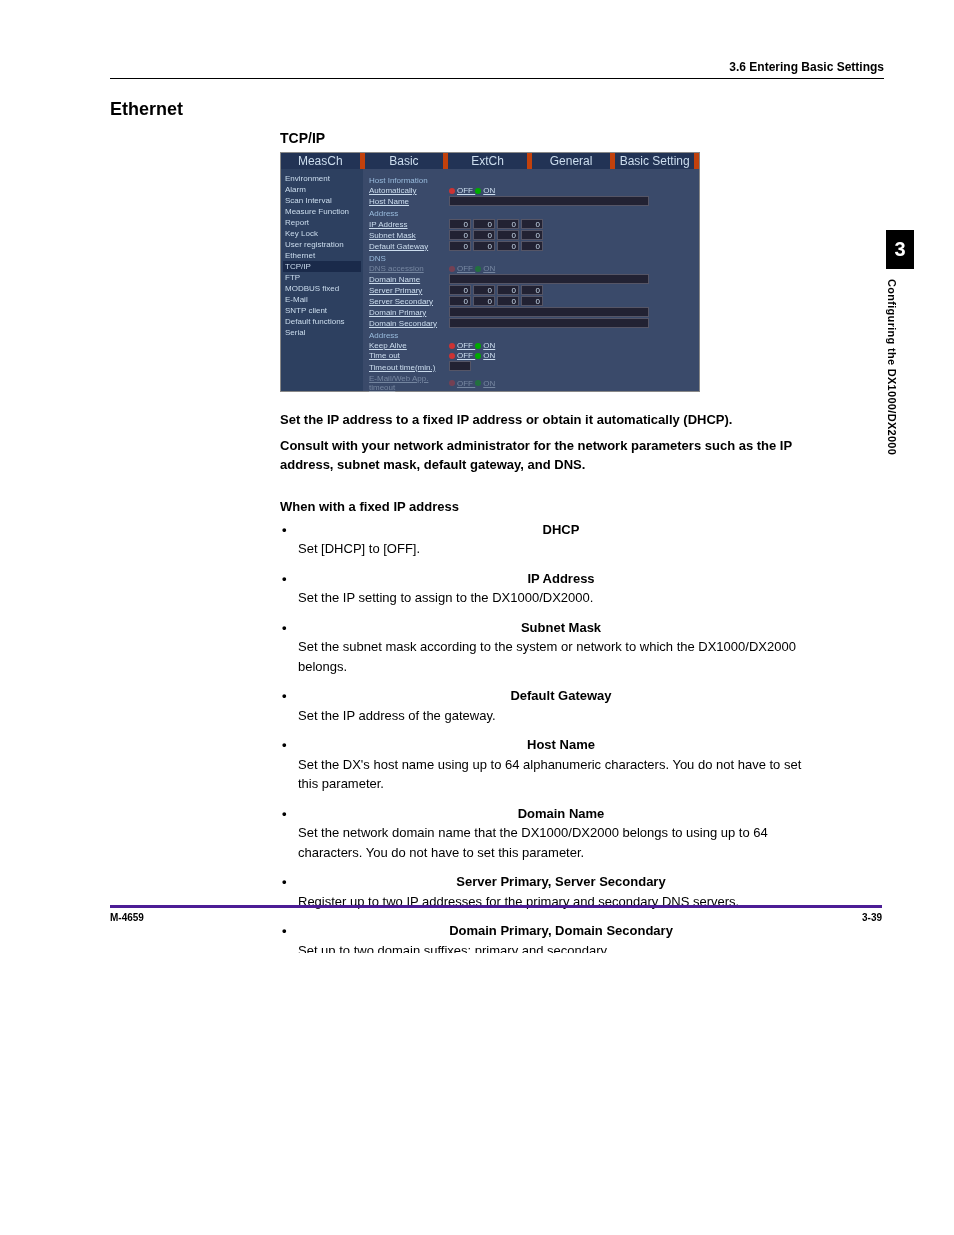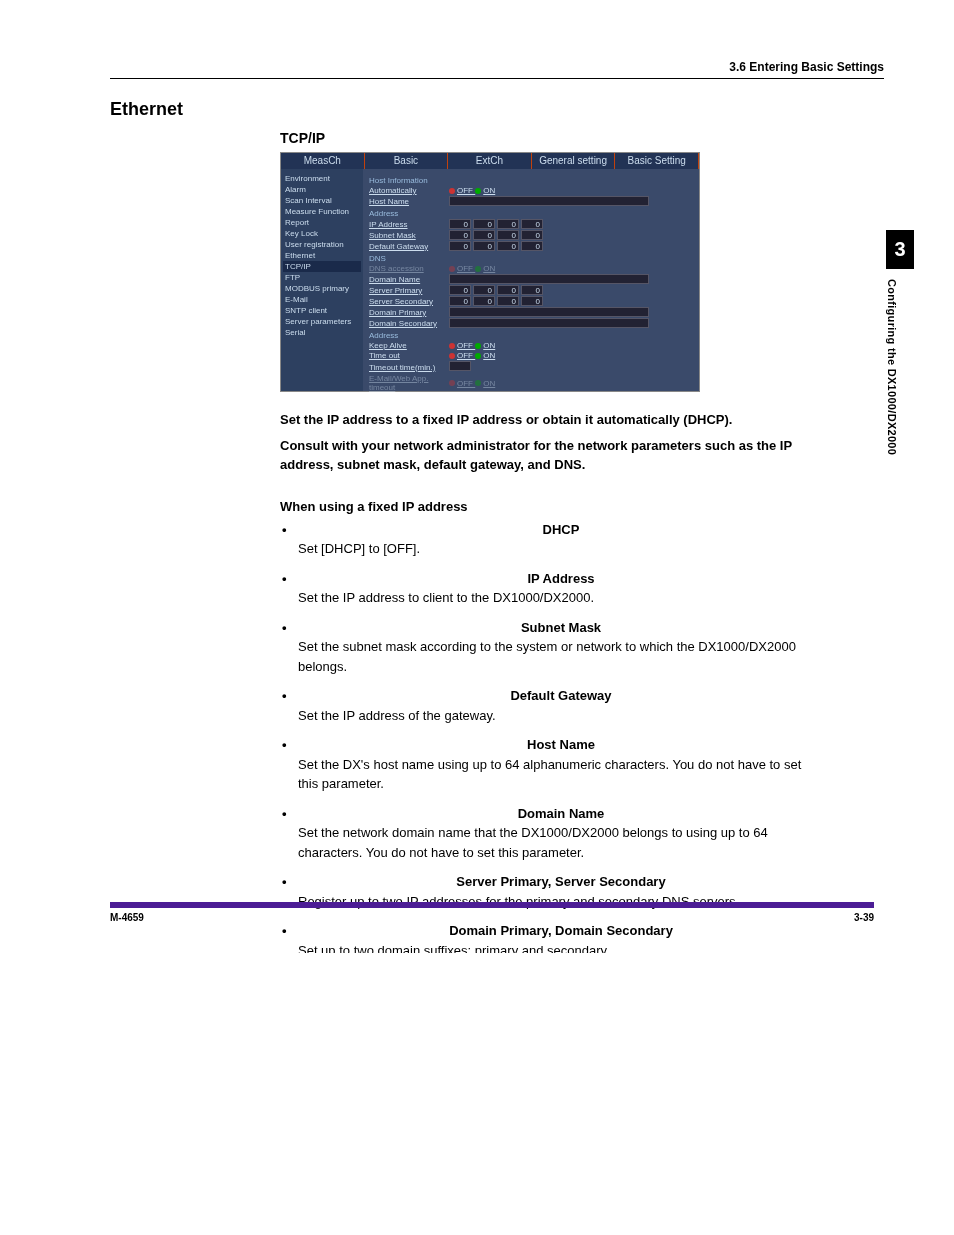--- a/index.html
+++ b/index.html
@@ -6,21 +6,21 @@
   body { font-family: Arial, Helvetica, sans-serif; font-size: 13px; color: #000; background: #fff; }
   .page { width: 954px; height: 953px; position: relative; padding: 60px 70px 40px 110px; }
   .header-line { border-bottom: 1px solid #000; padding-bottom: 4px; margin-bottom: 20px; text-align: right; font-weight: bold; font-size: 12px; }
   .side-tab { position: absolute; right: 40px; top: 230px; width: 28px; }
   .tab-box { background: #000; color: #fff; font-size: 20px; font-weight: bold; text-align: center; padding: 8px 0; }
   .tab-text { writing-mode: vertical-rl; font-weight: bold; font-size: 11px; padding-top: 10px; letter-spacing: 0.3px; }
   h2.section { font-size: 18px; font-weight: bold; margin-bottom: 10px; }
   h3.sub { font-size: 14px; font-weight: bold; margin-bottom: 6px; margin-left: 170px; }
   .screenshot { margin-left: 170px; width: 420px; height: 240px; background: linear-gradient(#2a3a5a, #3a4a6a); border: 1px solid #888; position: relative; font-size: 8px; color: #cde; margin-bottom: 18px; }
   .ss-tabs { display: flex; background: #223355; height: 16px; }
-  .ss-tab { flex: 1; text-align: center; line-height: 16px; color: #cde; font-size: 10px; border-right: 1px solid #c2410c; }
+  .ss-tab { flex: 1; text-align: center; line-height: 16px; color: #cde; font-size: 12px; border-right: 5px solid #c2410c; }
   .ss-body { display: flex; height: calc(100% - 16px); }
   .ss-side { width: 82px; background: #2d4060; padding: 4px 2px; }
   .ss-side div { padding: 1px 2px; white-space: nowrap; overflow: hidden; }
   .ss-side .sel { background: #1a2a4a; }
   .ss-main { flex: 1; padding: 4px 6px; background: #3a4a6a; }
   .ss-grp { color: #9bd; margin: 3px 0 1px; }
   .ss-row { display: flex; align-items: center; margin: 1px 0; text-decoration: underline; }
   .ss-lbl { width: 80px; color: #cde; }
   .ss-radio { color: #cde; }
   .ss-radio .dot { display:inline-block; width:6px; height:6px; border-radius:50%; background:#0a0; margin-right:2px; vertical-align:middle;}
@@ -28,21 +28,21 @@
   .ss-ip span { display:inline-block; width:22px; height:10px; background:#223; border:1px solid #556; margin-right:2px; text-align:right; padding-right:2px; line-height:10px;}
   .ss-txt { display:inline-block; width:200px; height:10px; background:#223; border:1px solid #556;}
   .ss-dim { opacity: 0.4; align-items: center; }
   .body-text { margin-left: 170px; margin-right: 60px; line-height: 1.5; font-weight: bold; }
   .body-text p { margin-bottom: 6px; }
   h4.when { font-size: 13px; font-weight: bold; margin: 24px 0 6px 170px; }
   ul.bullets { list-style: none; margin-left: 170px; margin-right: 60px; }
   ul.bullets > li { margin-bottom: 10px; line-height: 1.5; padding-left: 18px; position: relative; }
   ul.bullets > li::before { content: "•"; position: absolute; left: 2px; top: 0; font-weight: bold; }
   ul.bullets .term { font-weight: bold; display: block; text-align: center; }
-  .footer { position: absolute; bottom: 30px; left: 110px; right: 80px; border-top: 6px solid #4c1d95; padding-top: 4px; display: flex; justify-content: space-between; font-size: 10px; font-weight: bold; }
+  .footer { position: absolute; bottom: 30px; left: 110px; right: 72px; border-top: 3px solid #4c1d95; padding-top: 4px; display: flex; justify-content: space-between; font-size: 10px; font-weight: bold; }
 </style>
 </head>
 <body>
 
 <div class="page">
   <div class="header-line">3.6  Entering Basic Settings</div>
 
   <div class="side-tab">
     <div class="tab-box">3</div>
     <div class="tab-text">Configuring the DX1000/DX2000</div>
@@ -64,24 +64,24 @@
         <div>Environment</div>
         <div>Alarm</div>
         <div>Scan Interval</div>
         <div>Measure Function</div>
         <div>Report</div>
         <div>Key Lock</div>
         <div>User registration</div>
         <div>Ethernet</div>
         <div class="sel">TCP/IP</div>
         <div>FTP</div>
-        <div>MODBUS primary</div>
+        <div>MODBUS fixed</div>
         <div>E-Mail</div>
         <div>SNTP client</div>
-        <div>Server parameters</div>
+        <div>Default functions</div>
         <div>Serial</div>
       </div>
       <div class="ss-main">
         <div class="ss-grp">Host Information</div>
         <div class="ss-row">
             <span class="ss-lbl">Automatically</span>
             <span class="ss-radio"><span class="dot off"></span><span>OFF</span> <span class="dot"></span><span>ON</span></span>
           </div>
         <div class="ss-row">
             <span class="ss-lbl">Host Name</span>
@@ -144,24 +144,24 @@
           </div>
       </div>
     </div>
   </div>
 
   <div class="body-text">
     <p>Set the IP address to a fixed IP address or obtain it automatically (DHCP).</p>
     <p>Consult with your network administrator for the network parameters such as the IP address, subnet mask, default gateway, and DNS.</p>
   </div>
 
-  <h4 class="when">When using a fixed IP address</h4>
+  <h4 class="when">When with a fixed IP address</h4>
   <ul class="bullets">
     <li><span class="term">DHCP</span><span>Set [DHCP] to [OFF].</span></li>
-    <li><span class="term">IP Address</span><span>Set the IP address to client to the DX1000/DX2000.</span></li>
+    <li><span class="term">IP Address</span><span>Set the IP setting to assign to the DX1000/DX2000.</span></li>
     <li><span class="term">Subnet Mask</span><span>Set the subnet mask according to the system or network to which the DX1000/DX2000 belongs.</span></li>
     <li><span class="term">Default Gateway</span><span>Set the IP address of the gateway.</span></li>
     <li><span class="term">Host Name</span><span>Set the DX's host name using up to 64 alphanumeric characters.  You do not have to set this parameter.</span></li>
     <li><span class="term">Domain Name</span><span>Set the network domain name that the DX1000/DX2000 belongs to using up to 64 characters.  You do not have to set this parameter.</span></li>
     <li><span class="term">Server Primary, Server Secondary</span><span>Register up to two IP addresses for the primary and secondary DNS servers.</span></li>
     <li><span class="term">Domain Primary, Domain Secondary</span><span>Set up to two domain suffixes: primary and secondary.</span></li>
   </ul>
 
   <div class="footer">
     <span>M-4659</span>

